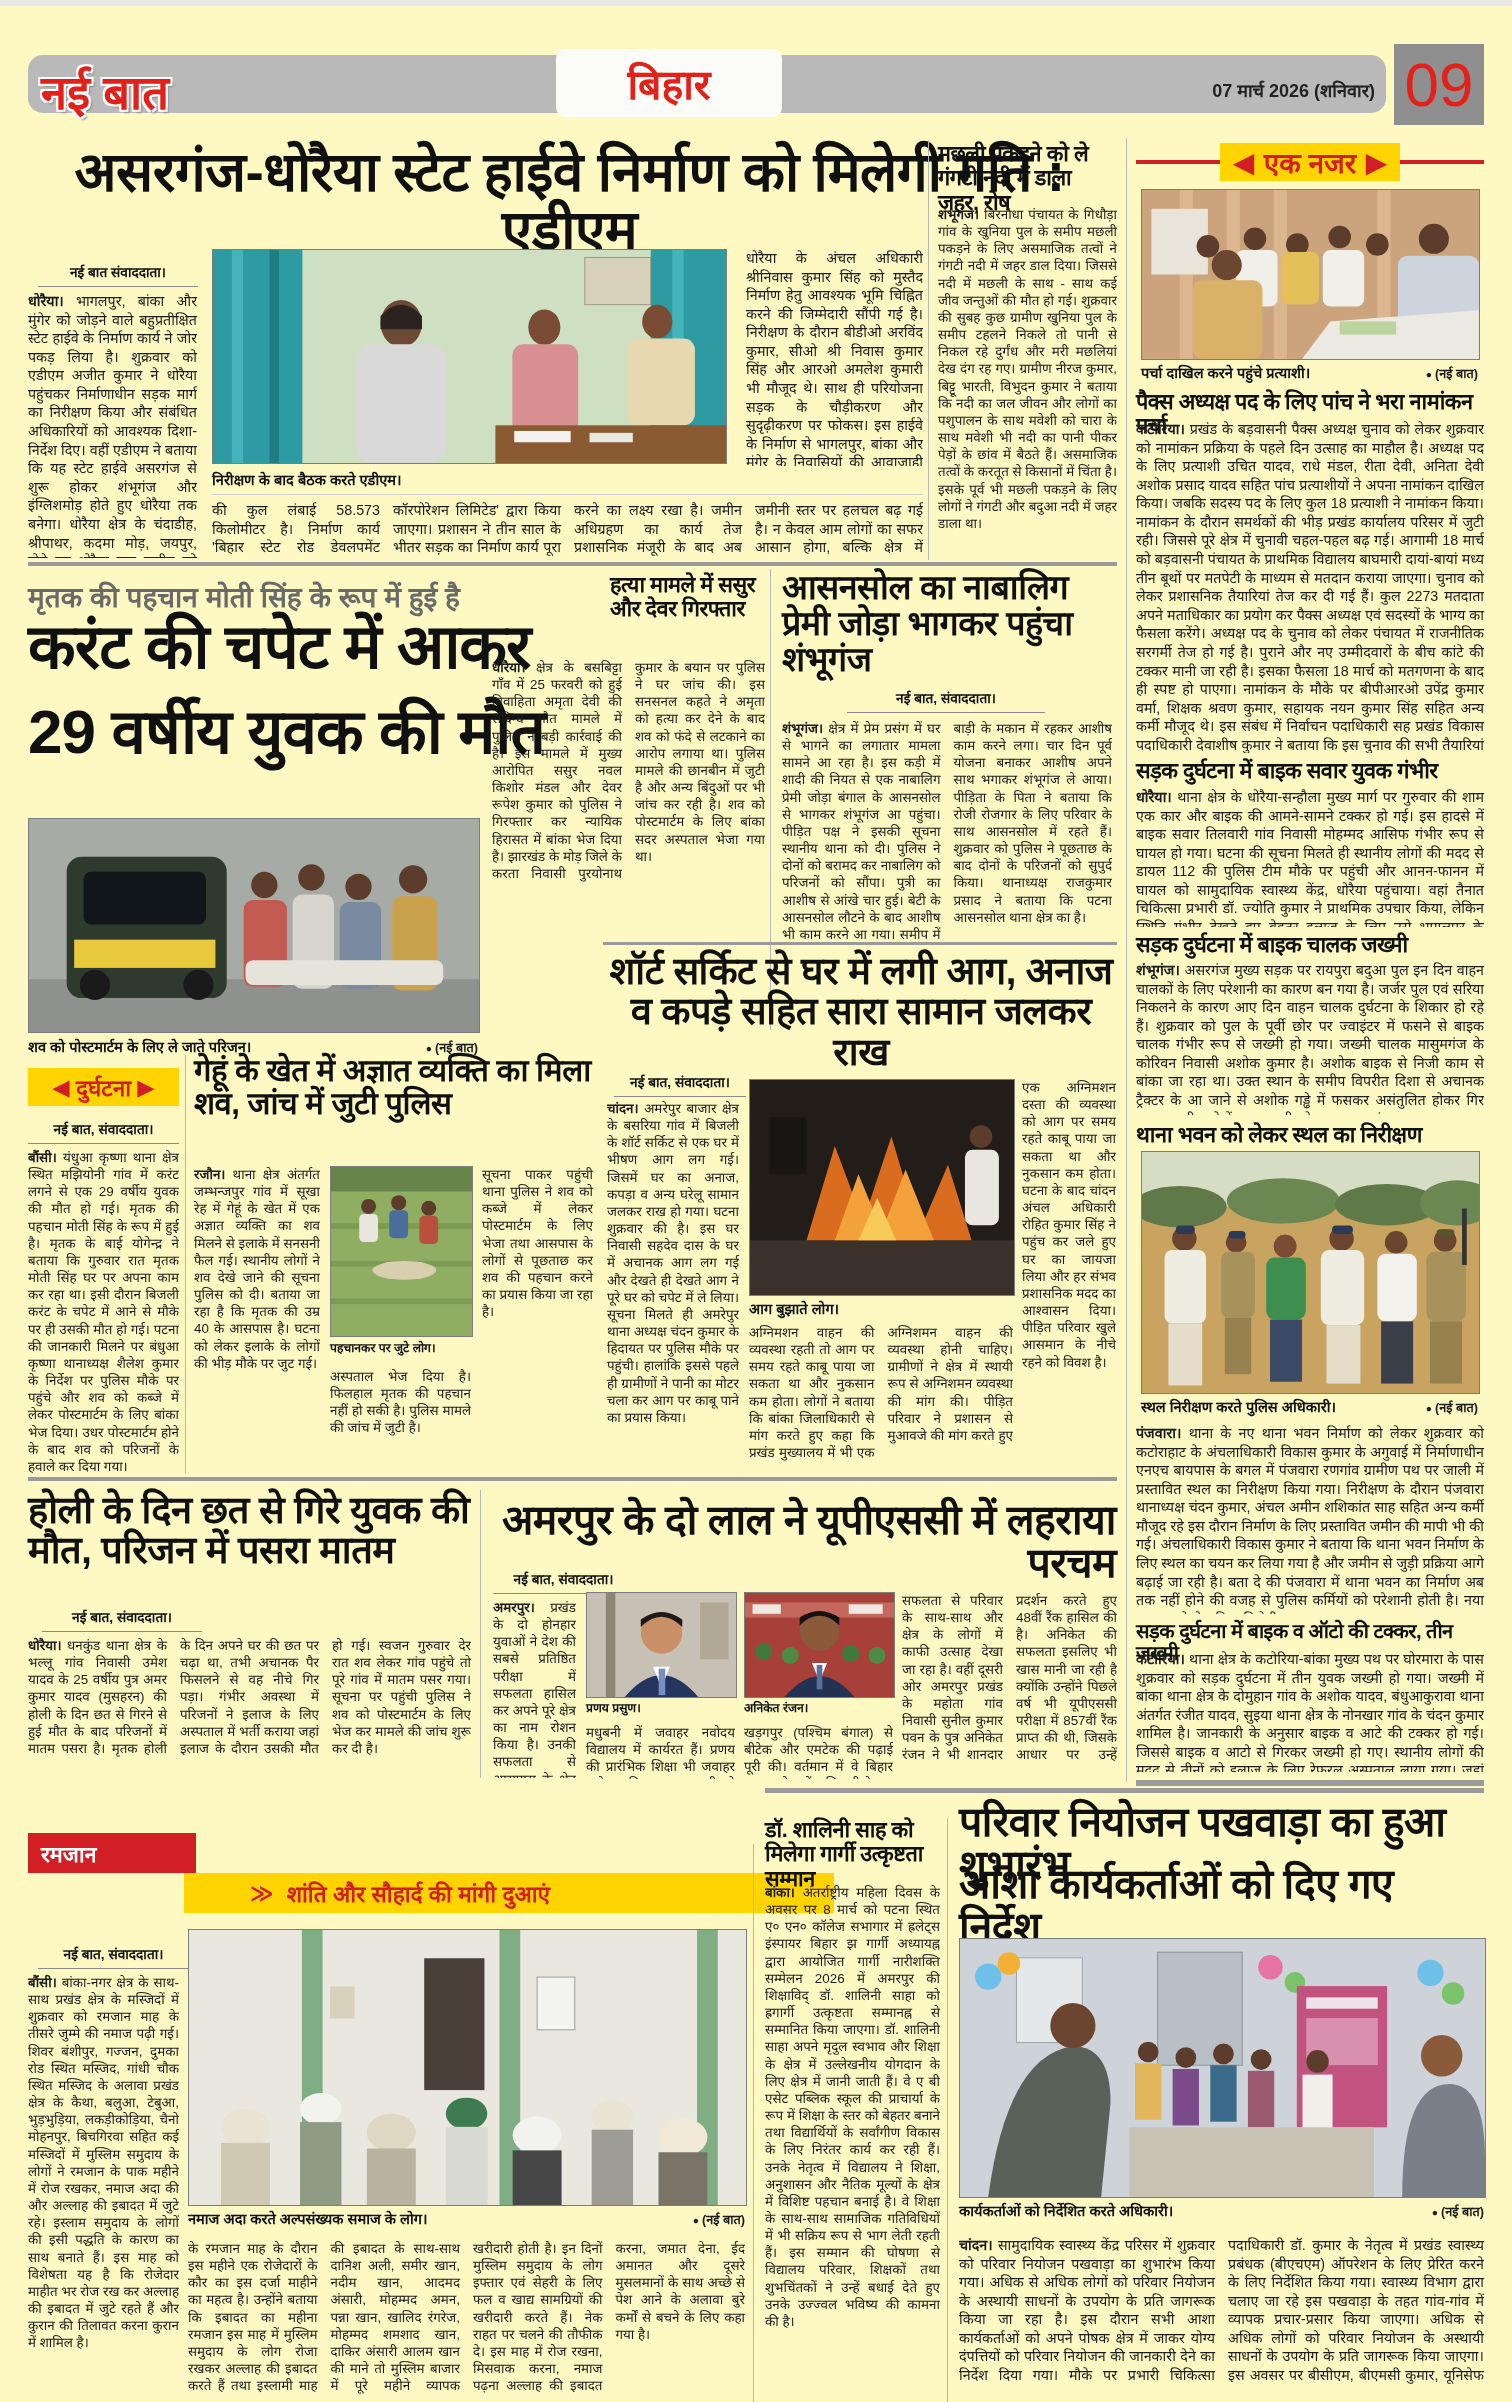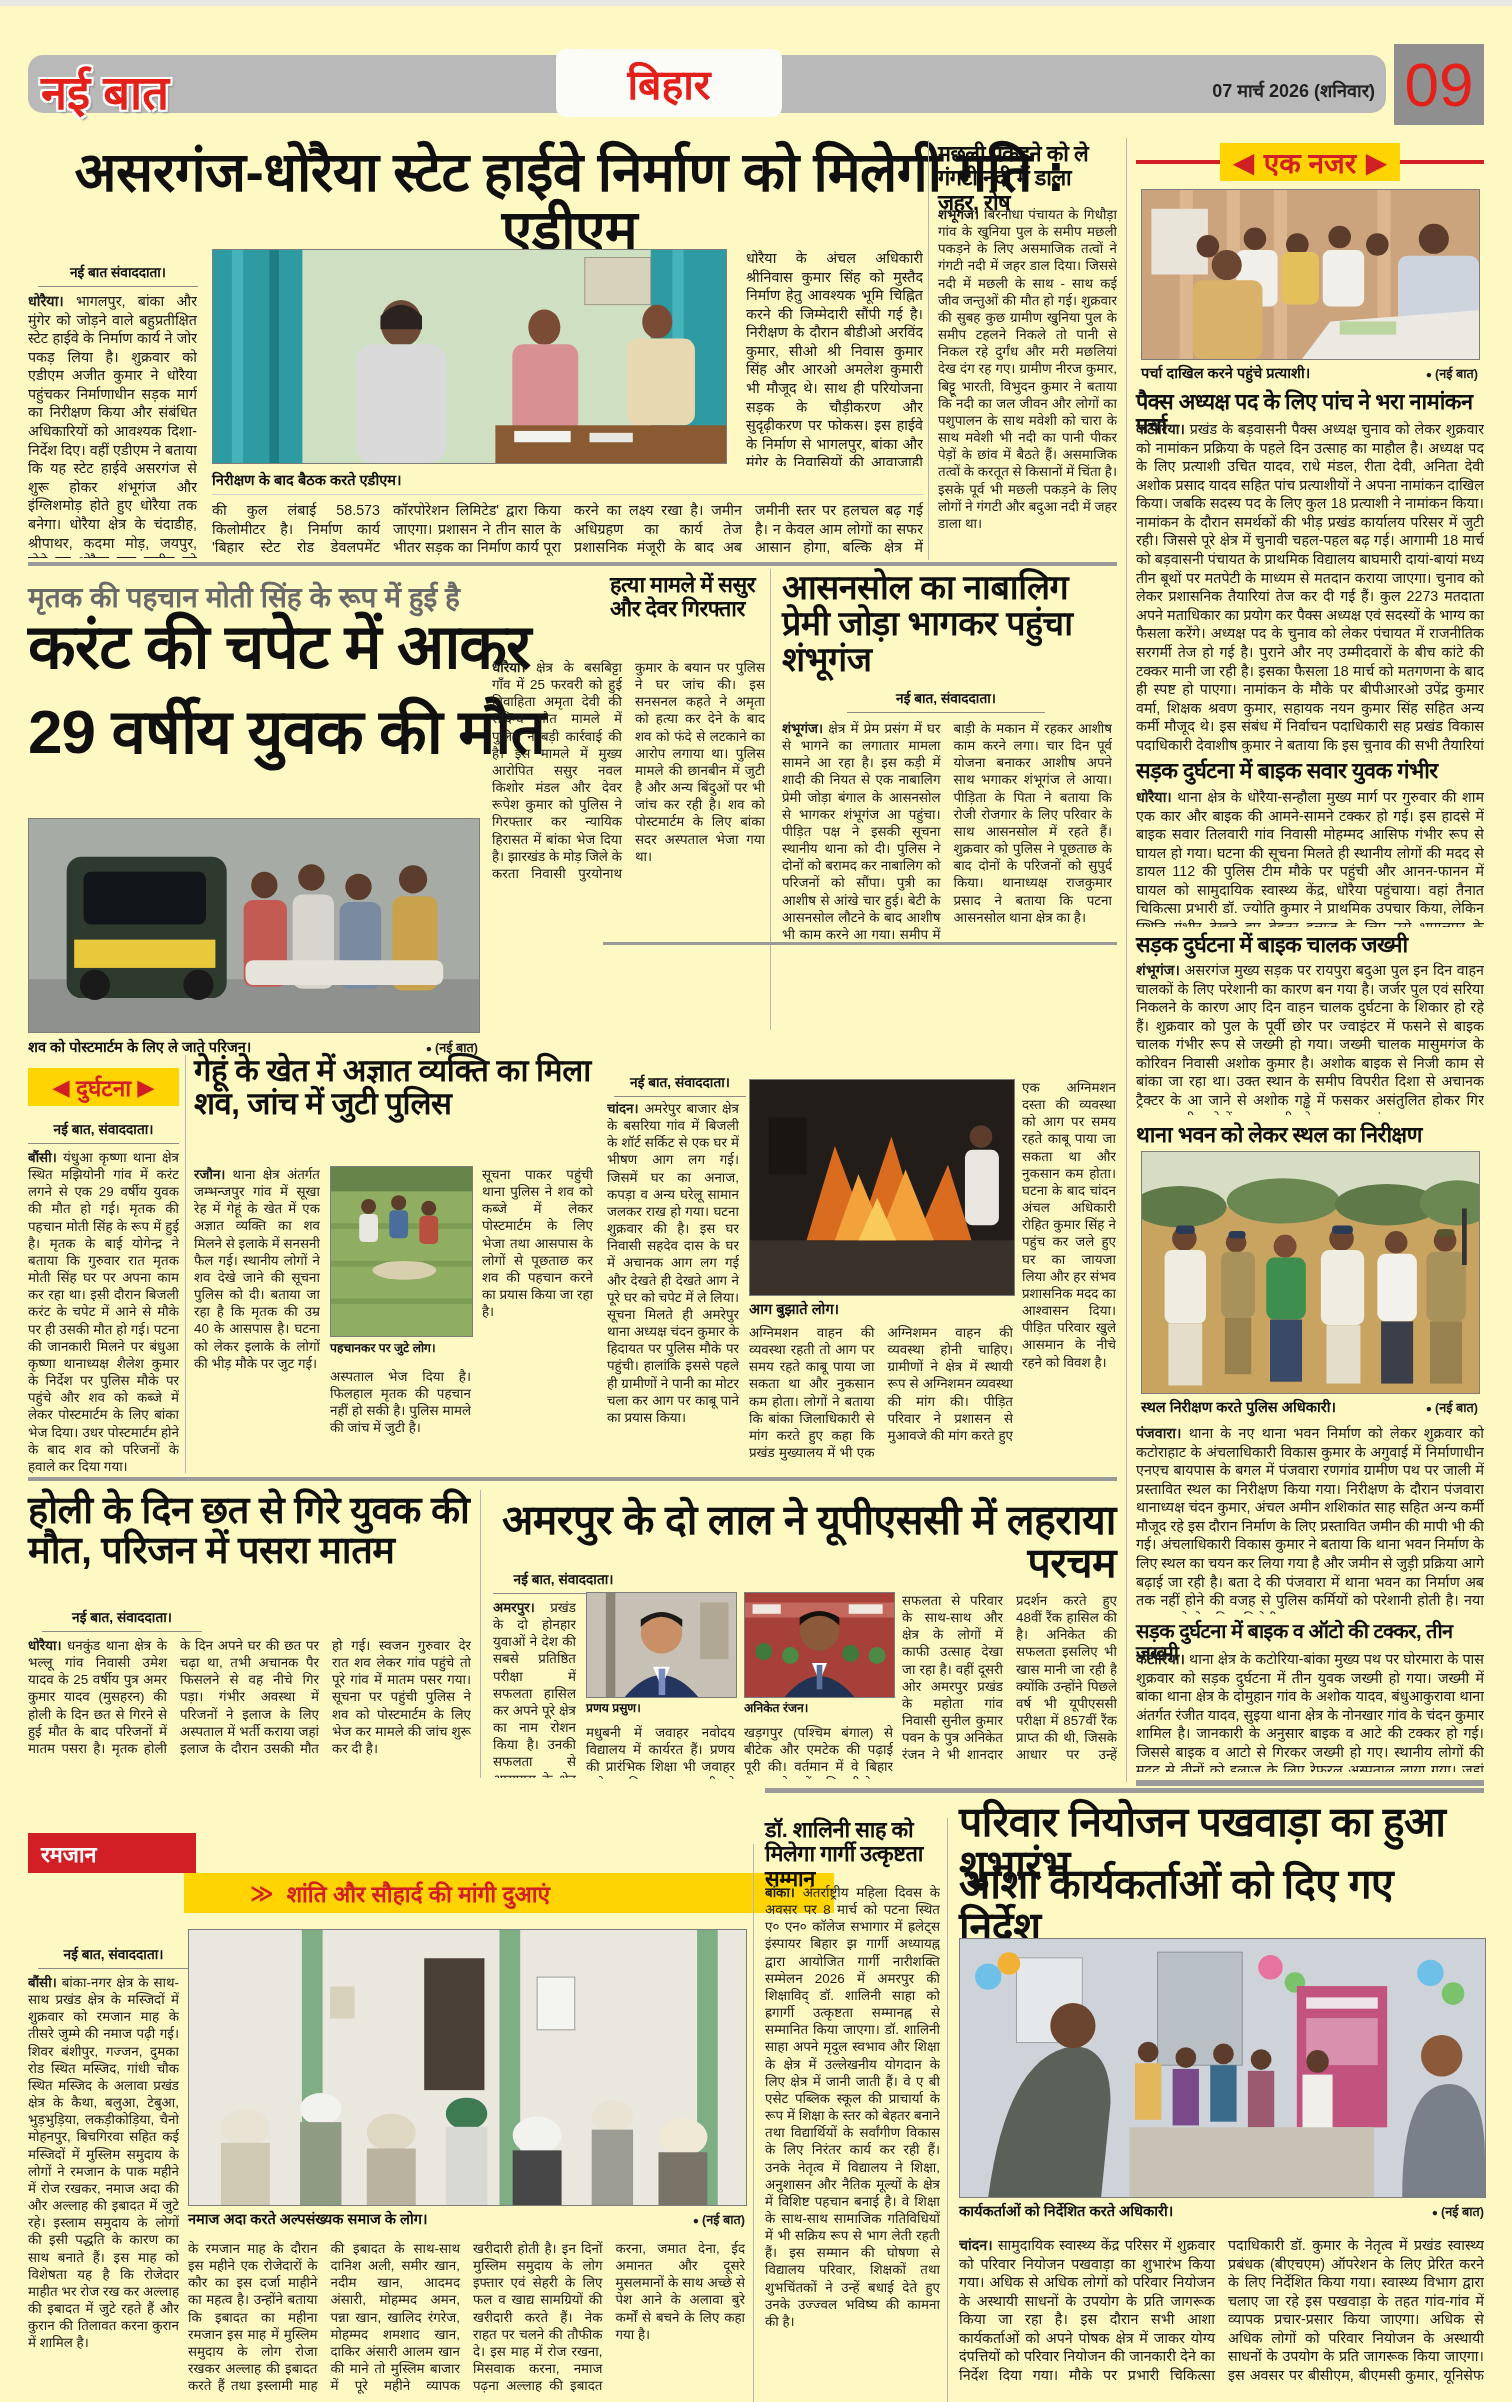--- a/index.html
+++ b/index.html
@@ -308,20 +308,21 @@
       <circle cx="104" cy="44" r="8" fill="#5c3c2b"></circle>
         <rect x="94" y="52" width="20" height="30" rx="5" fill="#b8503e"></rect>
       <ellipse cx="78" cy="110" rx="34" ry="10" fill="#d8cfae"></ellipse>
     </svg>
   </div>
   <div class="abs cap-sm" style="left:330px;top:1333px;width:141px;">पहचानकर पर जुटे लोग।</div>
   <div class="abs bt-sm" style="left:330px;top:1362px;width:141px;height:105px;">अस्पताल भेज दिया है। फिलहाल मृतक की पहचान नहीं हो सकी है। पुलिस मामले की जांच में जुटी है।</div>
   <div class="abs bt-sm" style="left:482px;top:1160px;width:111px;height:307px;">सूचना पाकर पहुंची थाना पुलिस ने शव को कब्जे में लेकर पोस्टमार्टम के लिए भेजा तथा आसपास के लोगों से पूछताछ कर शव की पहचान करने का प्रयास किया जा रहा है।</div>
 
   <div class="abs hrule" style="left:603px;top:936px;width:514px;height:2.8px;"></div>
+  <div class="abs hl h-40" style="left:607px;top:945px;width:508px;text-align:center;">शॉर्ट सर्किट से घर में लगी आग, अनाज व कपड़े सहित सारा सामान जलकर राख</div>
   <div class="abs byline" style="left:614px;top:1066px;width:132px;">नई बात, संवाददाता।</div>
   <div class="abs bt-sm" style="left:607px;top:1094px;width:132px;height:373px;">
     <span class="dl">चांदन।</span>
     <span>अमरेपुर बाजार क्षेत्र के बसरिया गांव में बिजली के शॉर्ट सर्किट से एक घर में भीषण आग लग गई। जिसमें घर का अनाज, कपड़ा व अन्य घरेलू सामान जलकर राख हो गया। घटना शुक्रवार की है। इस घर निवासी सहदेव दास के घर में अचानक आग लग गई और देखते ही देखते आग ने पूरे घर को चपेट में ले लिया। सूचना मिलते ही अमरेपुर थाना अध्यक्ष चंदन कुमार के हिदायत पर पुलिस मौके पर पहुंची। हालांकि इससे पहले ही ग्रामीणों ने पानी का मोटर चला कर आग पर काबू पाने का प्रयास किया।</span>
   </div>
   <div class="abs photo" style="left:749px;top:1073px;width:264px;height:215px;">
     <svg viewBox="0 0 280 228" preserveAspectRatio="none">
       <rect width="280" height="228" fill="#221d19"></rect>
       <rect x="0" y="170" width="280" height="58" fill="#3a322a"></rect>
       <polygon points="60,170 90,70 120,150 150,60 180,160 210,90 235,170" fill="#d96c1e"></polygon>

